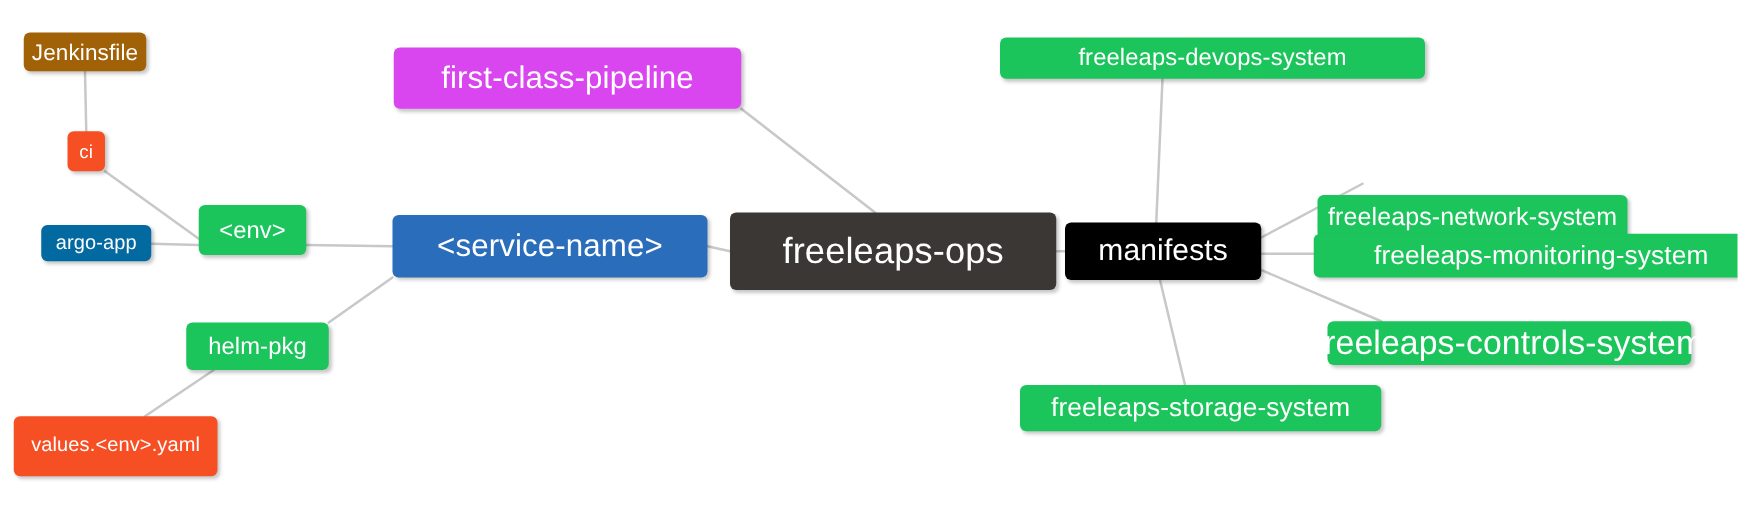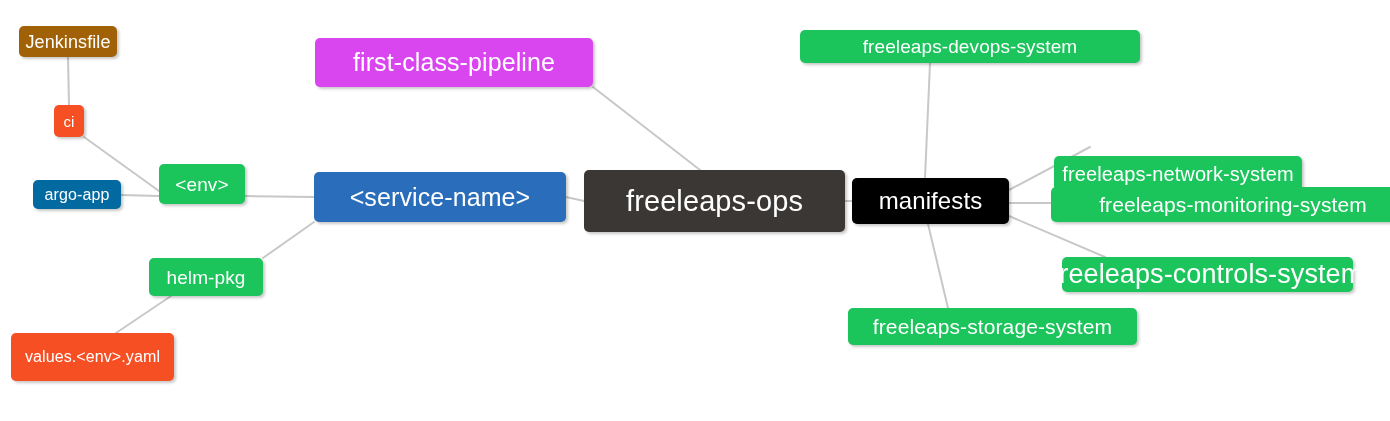--- a/index.html
+++ b/index.html
@@ -101,17 +101,17 @@
       </div>
       <div class="node" style="left: 1054px; top: 112px; width: 248px; height: 35px; background: rgb(28, 196, 92); font-size: 20px; margin-top: 44px;">
         <span class="node-label">freeleaps-network-system</span>
       </div>
       <div class="node" style="left: 1051px; top: 187px; width: 364px; height: 35px; background: rgb(28, 196, 92); font-size: 21px;">
         <span class="node-label">freeleaps-monitoring-system</span>
       </div>
       <div class="node" style="left: 1062px; top: 257px; width: 291px; height: 35px; background: rgb(28, 196, 92); font-size: 27px;">
         <span class="node-label">freeleaps-controls-system</span>
       </div>
-      <div class="node" style="left: 816px; top: 308px; width: 289px; height: 37px; background: rgb(28, 196, 92); font-size: 21px; margin-left: 32px;">
+      <div class="node" style="left: 816px; top: 308px; width: 289px; height: 37px; background: rgb(28, 196, 92); font-size: 21px;">
         <span class="node-label">freeleaps-storage-system</span>
       </div>
     </div>
 </div>
 
 </body></html>

